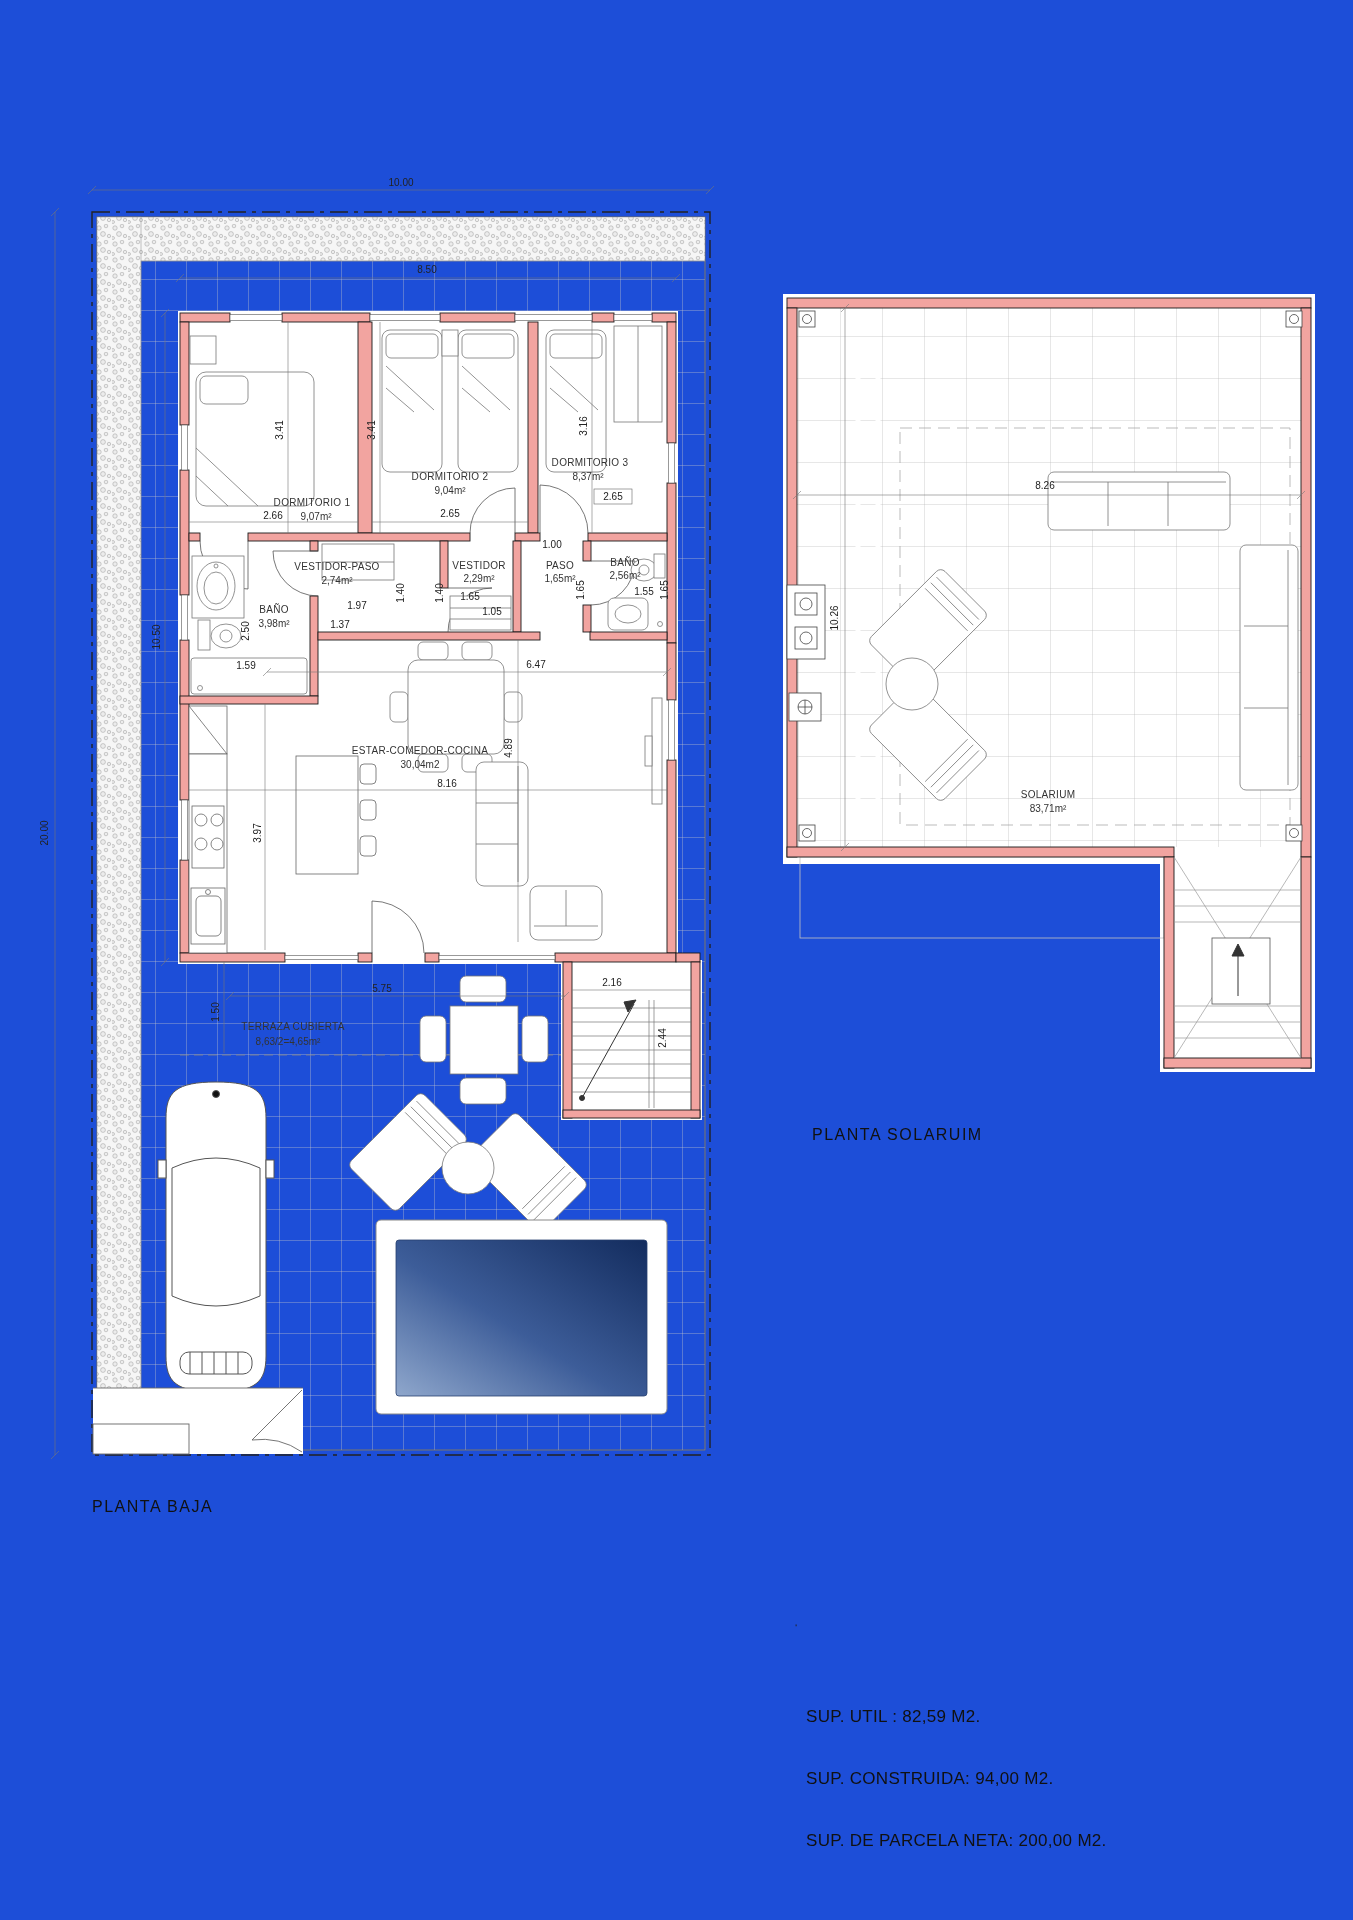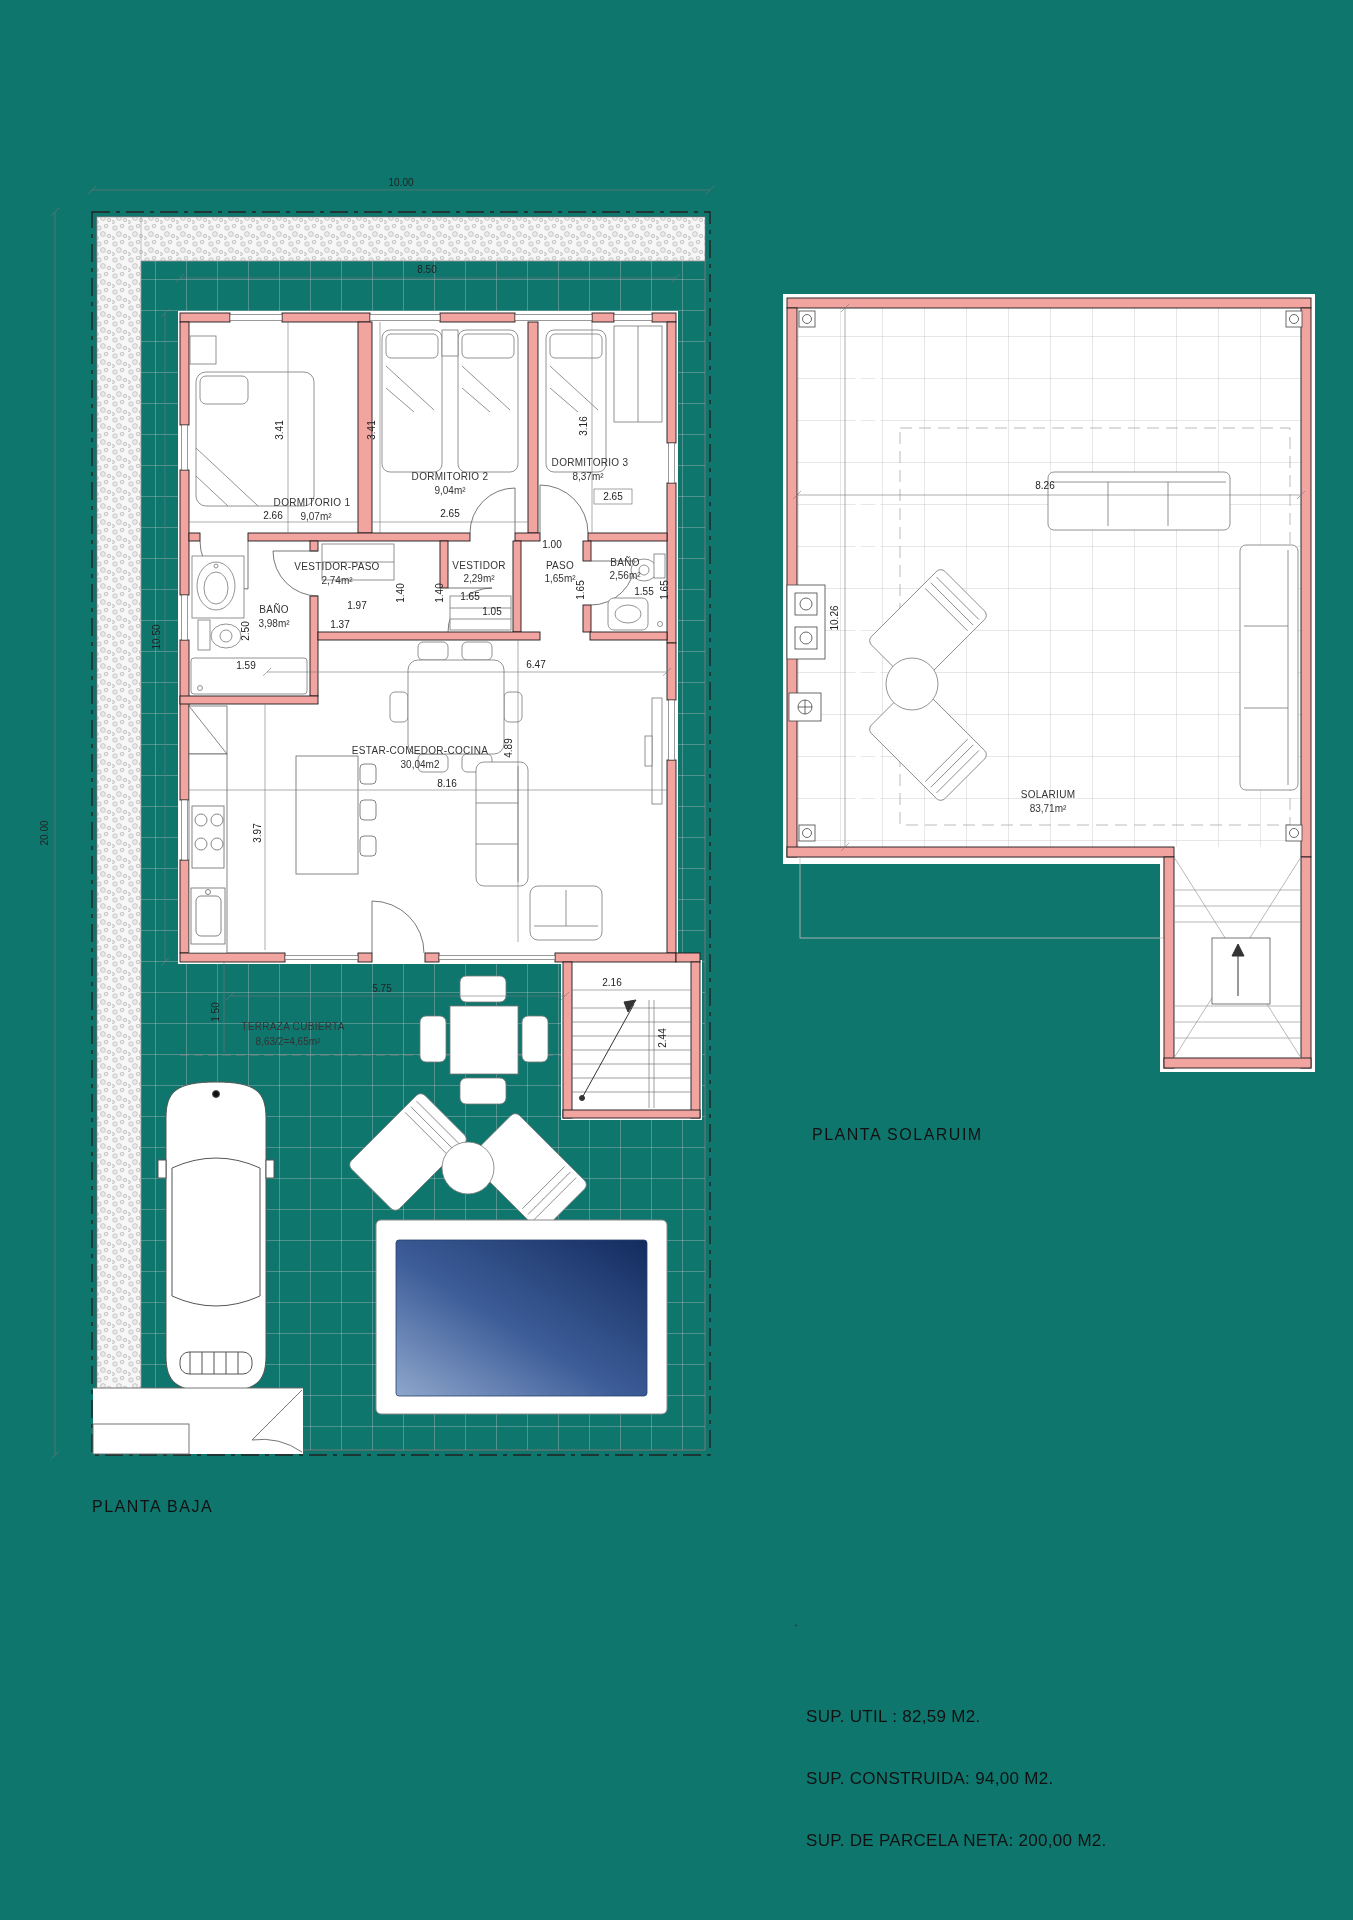--- a/index.html
+++ b/index.html
@@ -1,16 +1,16 @@
 <!DOCTYPE html>
 <html><head>
 <meta charset="utf-8">
 <style>
   html,body{margin:0;padding:0;background:#fff;}
-  .sheet{position:relative;width:1353px;height:1920px;background:#0f766e;overflow:hidden;
+  .sheet{position:relative;width:1353px;height:1920px;background:#1d4ed8;overflow:hidden;
          font-family:"Liberation Sans", sans-serif;}
   svg text{font-family:"Liberation Sans", sans-serif;fill:#222;}
   .dim{font-size:10px;}
   .room{font-size:10px;letter-spacing:.3px;fill:#333;}
   .area{font-size:10px;fill:#333;}
   .title{font-size:16px;letter-spacing:1.5px;fill:#111;}
   .summary{font-size:17px;letter-spacing:.3px;fill:#111;}
 </style>
 </head>
 <body>

